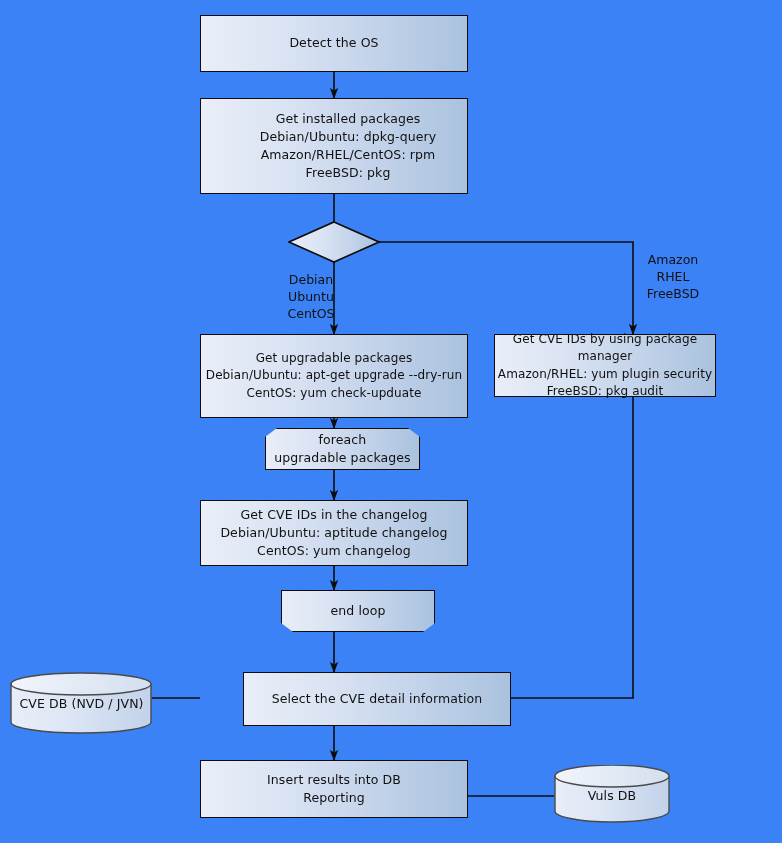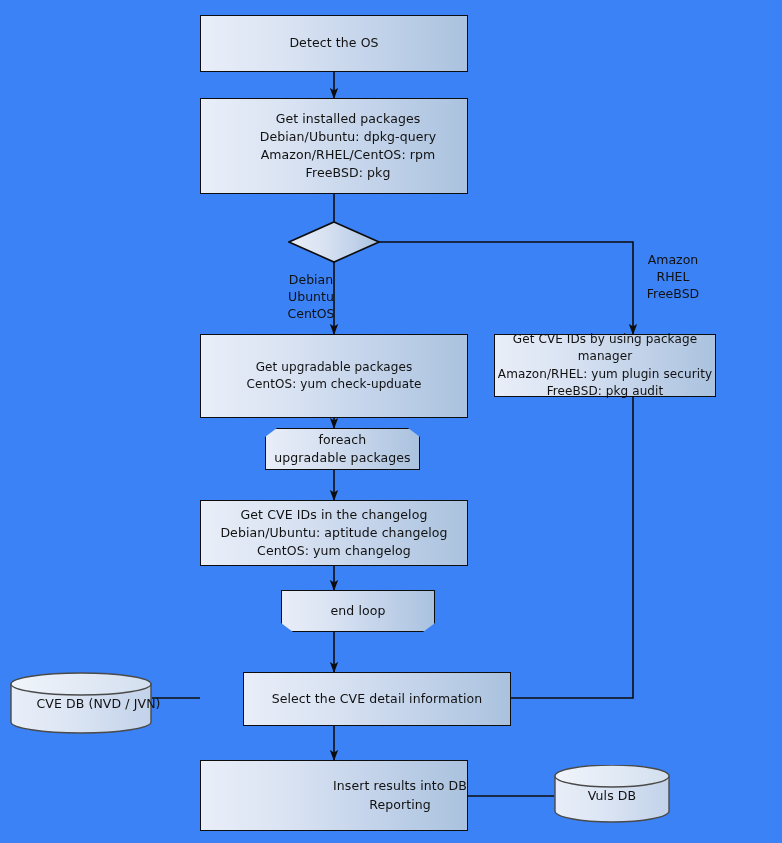--- a/index.html
+++ b/index.html
@@ -144,20 +144,21 @@
 Ubuntu
 CentOS</div>
 
   <div class="edge-label" style="left:637px; top:252px; width:72px;">Amazon
 RHEL
 FreeBSD</div>
 
   <div class="node proc" style="left:200px; top:334px; width:268px; height:84px; font-size:12px;">
     <div>
       <span class="nl">Get upgradable packages</span>
+      <span class="nl">Debian/Ubuntu: apt-get upgrade --dry-run</span>
       <span class="nl">CentOS: yum check-upduate</span>
     </div>
   </div>
 
   <div class="node proc" style="left:494px; top:334px; width:222px; height:63px; font-size:12px;">
     <div>
       <span class="nl">Get CVE IDs by using package manager</span>
       <span class="nl">Amazon/RHEL: yum plugin security</span>
       <span class="nl">FreeBSD: pkg audit</span>
     </div>
@@ -191,28 +192,28 @@
           <stop offset="100%" stop-color="#c2d2ea"></stop>
         </linearGradient>
         <linearGradient id="cyltop1" x1="0" y1="0" x2="1" y2="0">
           <stop offset="0%" stop-color="#f1f5fb"></stop>
           <stop offset="100%" stop-color="#d3dfef"></stop>
         </linearGradient>
       </defs>
       <path d="M 1 12 L 1 50 A 70 11 0 0 0 141 50 L 141 12 Z" fill="url(#cylgrad1)" stroke="#4a4a4a" stroke-width="1.4"></path>
       <ellipse cx="71" cy="12" rx="70" ry="11" fill="url(#cyltop1)" stroke="#4a4a4a" stroke-width="1.4"></ellipse>
     </svg>
-    <span class="db-label" style="top:24px;padding-left:17px;">CVE DB (NVD / JVN)</span>
+    <span class="db-label" style="top:24px;">CVE DB (NVD / JVN)</span>
   </div>
 
   <div class="node proc" style="left:200px; top:672px; width:268px; height:54px;margin-left:43px;">
     <span>Select the CVE detail information</span>
   </div>
 
-  <div class="node proc" style="left:200px; top:760px; width:268px; height:71px;justify-content:flex-end;">
+  <div class="node proc" style="left:200px; top:760px; width:268px; height:58px;">
     <div>
       <span class="nl">Insert results into DB</span>
       <span class="nl">Reporting</span>
     </div>
   </div>
 
   <div class="db-wrap" style="left:554px; top:765px;">
     <svg width="116" height="58" viewBox="0 0 116 58">
       <defs>
         <linearGradient id="cylgrad2" x1="0" y1="0" x2="1" y2="0">

